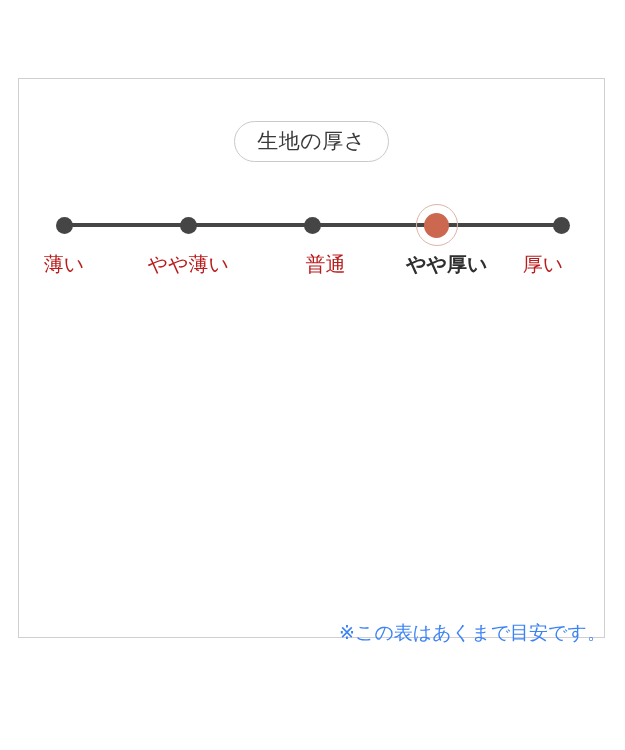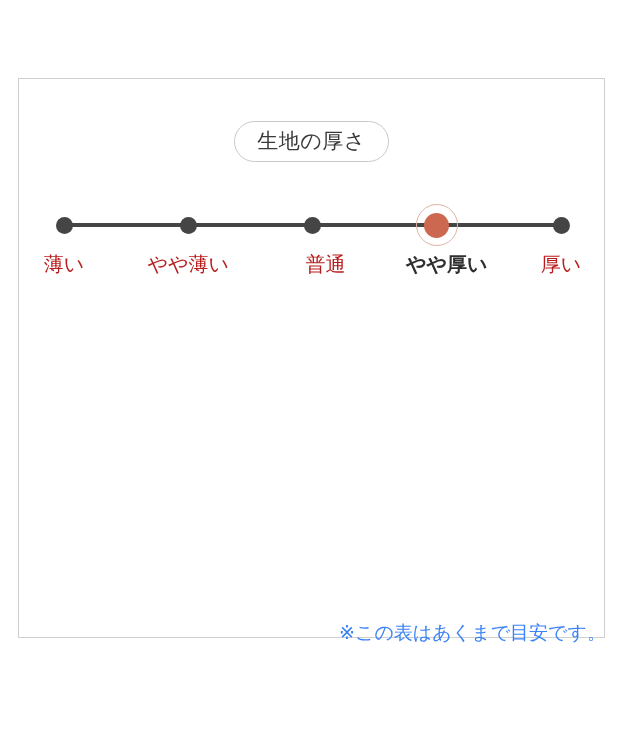--- a/index.html
+++ b/index.html
@@ -143,20 +143,20 @@
         <div class="dot" style="left: 293.5px;"></div>
         <div class="halo" style="left: 417.75px;"></div>
         <div class="dot active" style="left: 417.75px;"></div>
         <div class="dot" style="left: 542px;"></div>
       </div>
     <div class="labels" id="labels-0">
         <div class="label" style="left: 45px;">薄い</div>
         <div class="label" style="left: 169.25px;">やや薄い</div>
         <div class="label" style="left: 293.5px; margin-left: 13px;">普通</div>
         <div class="label active" style="left: 417.75px; margin-left: 10px;">やや厚い</div>
-        <div class="label" style="left: 542px;">厚い</div>
+        <div class="label" style="left: 524px;">厚い</div>
       </div>
   </div>
 
 
 </div>
 
 <div class="footnote">※この表はあくまで目安です。</div>
 
 </body></html>

